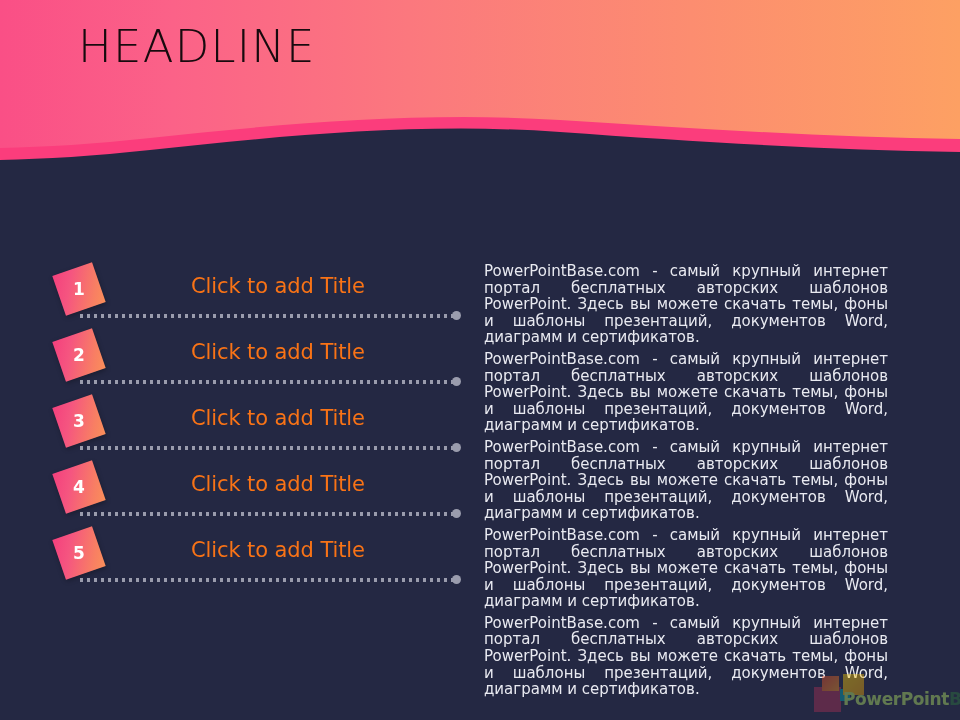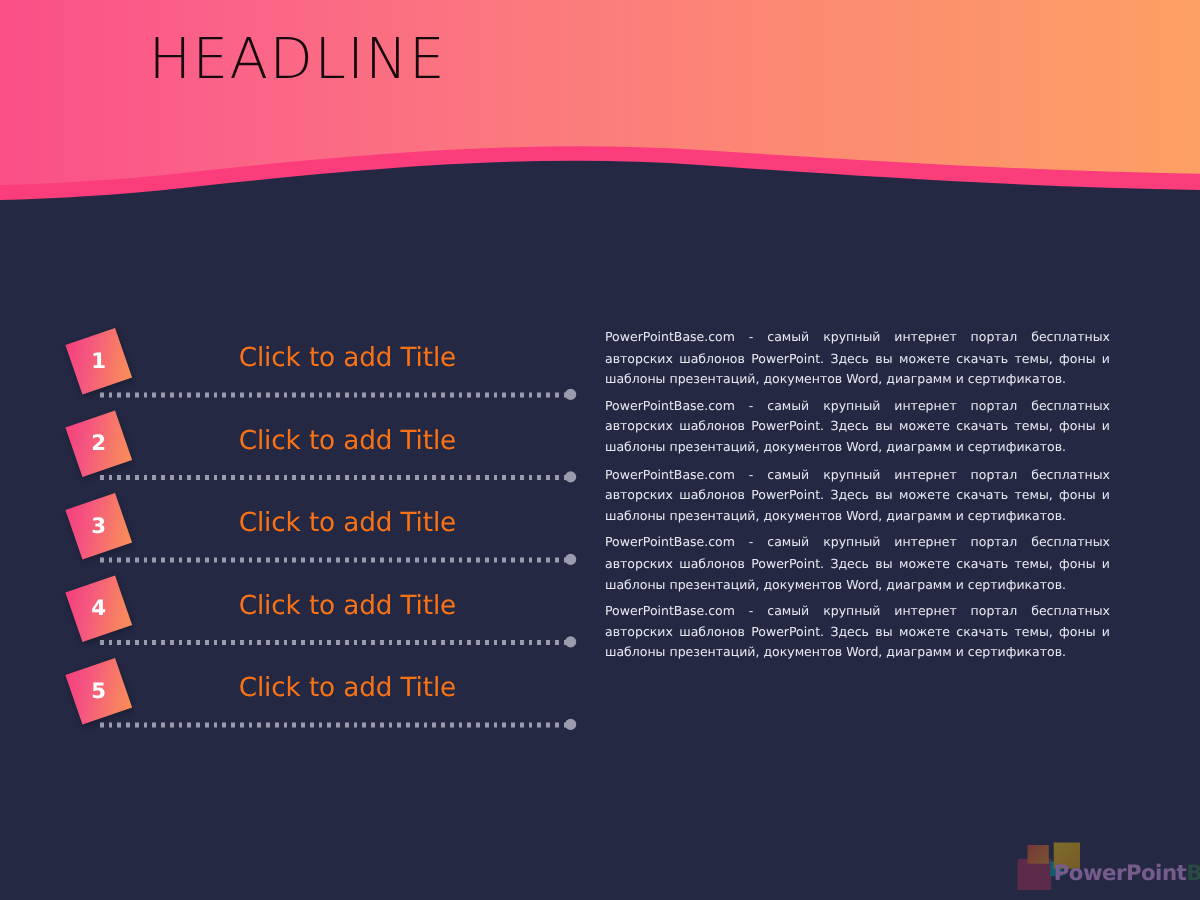--- a/index.html
+++ b/index.html
@@ -29,21 +29,20 @@
     position: absolute;
     left: 78px;
     top: 24px;
     font-family: "DejaVu Sans", "Liberation Sans", sans-serif;
     font-size: 45px;
     font-weight: 300;
     letter-spacing: 1.2px;
     color: #170a0e;
     line-height: 1;
     white-space: nowrap;
-    margin-left: 41px;
   }
 
   
   .list-col {
     position: absolute;
     left: 0;
     top: 0;
     width: 480px;
     height: 720px;
   }
@@ -117,21 +116,21 @@
 
   
   .text-col {
     position: absolute;
     left: 484px;
     top: 263px;
     width: 404px;
   }
   .para {
     color: #e9eaf1;
-    font-size: 10px;
+    font-size: 15px;
     line-height: 16.6px;
     text-align: justify;
     font-family: "DejaVu Sans", "Liberation Sans", sans-serif;
     margin: 0 0 5px 0;
   }
   .para:last-child { margin-bottom: 0; }
 
   
   .logo {
     position: absolute;
@@ -151,21 +150,21 @@
   .logo-text {
     position: absolute;
     left: 31px;
     top: 15px;
     font-size: 17px;
     font-weight: bold;
     font-family: "DejaVu Sans", "Liberation Sans", sans-serif;
     letter-spacing: -0.4px;
     white-space: nowrap;
   }
-  .lt-1 { color: #f0abfc; }
+  .lt-1 { color: #bef264; }
   .lt-2 { color: #2f7d3c; }
 </style>
 </head>
 <body>
 
 <div id="slide">
 
   <svg class="header-wave" viewBox="0 0 960 190" preserveAspectRatio="none">
     <defs>
       <linearGradient id="hdrGrad" x1="0" y1="0" x2="1" y2="0">

